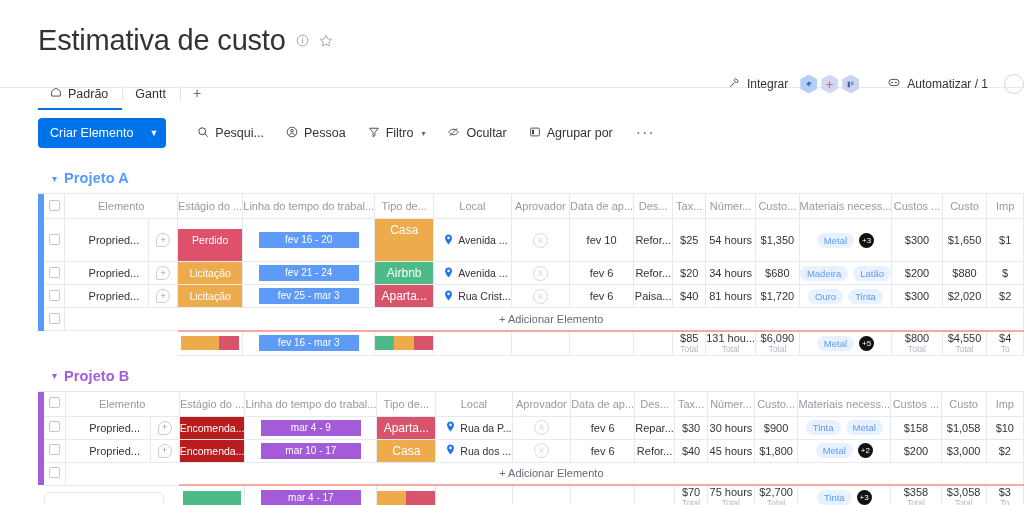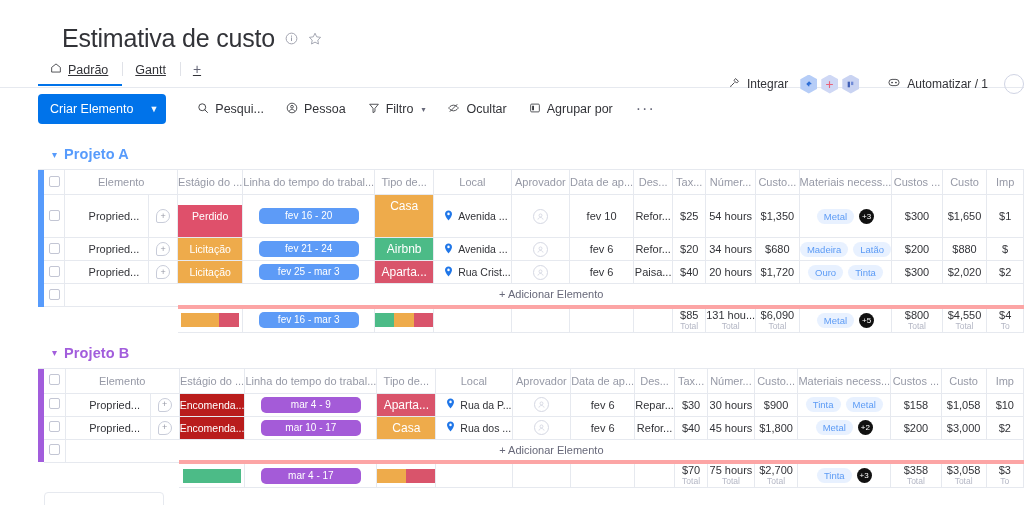--- a/index.html
+++ b/index.html
@@ -9,29 +9,28 @@
     font-family: "Liberation Sans", sans-serif;
     color: #323338;
     overflow: hidden;
   }
   .page { position: relative; width: 1024px; height: 505px; background:#fff; }
 
   
   .board-header { padding: 24px 0 0 38px; }
   .title-row { display: flex; align-items: center; gap: 10px; }
   .board-title {
-    font-size: 25px; font-weight: 400; color: #323338; letter-spacing: -0.2px; margin-left: 24px;
+    font-size: 29px; font-weight: 400; color: #323338; letter-spacing: -0.2px;
   }
   .hdr-icon { color: #9699a6; display:inline-flex; align-items:center; justify-content:center; }
   .hdr-icon svg { display:block; }
 
   .tabs-row {
-    display: flex; align-items: flex-end; gap: 0; margin-top: 4px;
+    display: flex; align-items: flex-end; gap: 0; margin-top: 24px;
     position: relative;
-    text-decoration: underline;
   }
   .tab {
     display: flex; align-items: center; gap: 6px;
     padding: 4px 14px 7px 12px;
     font-size: 12.5px; color: #323338;
     border-bottom: 2px solid transparent;
     cursor: pointer; white-space: nowrap;
   }
   .tab.active { border-bottom-color: #0073ea; font-weight: 500; }
   .tab-sep { width:1px; height: 14px; background:#e0e2e8; align-self:center; margin-bottom:5px;}
@@ -117,21 +116,21 @@
   
   .status-pill {
     display:block; width:100%; height:100%;
     line-height: 22px; color:#fff; font-size:10.5px;
   }
   .st-perdido { background:#df506b;margin-top:20px; }
   .st-licit { background:#eeab4b; }
   .st-enc { background:#b91c1c; }
 
   .timeline-pill {
-    display:inline-block; border-radius:5px; color:#fff;
+    display:inline-block; border-radius:0; color:#fff;
     font-size:10px; line-height:16px; padding: 0 10px; min-width: 100px;
   }
   .tl-blue { background:#5d9bf7; }
   .tl-purple { background:#a45bd8; }
 
   .type-pill { display:block; width:100%; height:100%; line-height:22px; color:#fff; font-size:12px;}
   .tp-casa { background:#eeab4b; }
   .tp-airbnb { background:#4cbb87; }
   .tp-apart { background:#d9546b; }
 
@@ -154,21 +153,21 @@
     font-size:9.5px; padding: 1px 7px; line-height:13px;
   }
   .mat-more {
     background:#111; color:#fff; border-radius:50%;
     width:15px; height:15px; font-size:8px;
     display:inline-flex; align-items:center; justify-content:center;
   }
 
   
   .sum-row td {
-    border-bottom:1px solid #e6e9ef; border-top:4px solid #fca5a5;
+    border-bottom:1px solid #e6e9ef; border-top:2px solid #fca5a5;
     height: 31px; background:#fff; vertical-align:middle;
   }
   .sum-row td.blank { border-right:none; border-top:none; border-bottom:none; background:transparent;}
   .sum-val { font-size:11px; color:#323338; line-height:12px;}
   .sum-lbl { font-size:8.5px; color:#b3b6c4; line-height:11px;}
   .seg-bar { display:flex; height:14px; width:58px; margin:0 auto; }
   .seg { height:100%; }
   .seg.g { background:#4cbb87; }
   .seg.o { background:#eeab4b; }
   .seg.r { background:#d9546b; }
@@ -491,21 +490,21 @@
                 </td>
                 <td><span class="avatar-ph">
                     <svg width="9" height="9" viewBox="0 0 16 16">
                       <circle cx="8" cy="6" r="2.6" fill="none" stroke="#c9ccd9" stroke-width="1.2"></circle>
                       <path d="M3.4 13.4c.6-2.4 2.4-3.6 4.6-3.6s4 1.2 4.6 3.6" fill="none" stroke="#c9ccd9" stroke-width="1.2"></path>
                     </svg>
                   </span></td>
                 <td>fev 6</td>
                 <td>Paisa...</td>
                 <td>$40</td>
-                <td>20 hours</td>
+                <td>81 hours</td>
                 <td>$1,720</td>
                 <td>
                   <div class="mat-wrap">
                     <span class="mat-chip">Ouro</span>
                     <span class="mat-chip">Tinta</span>
                   </div>
                 </td>
                 <td>$300</td>
                 <td>$2,020</td>
                 <td>$2</td>

